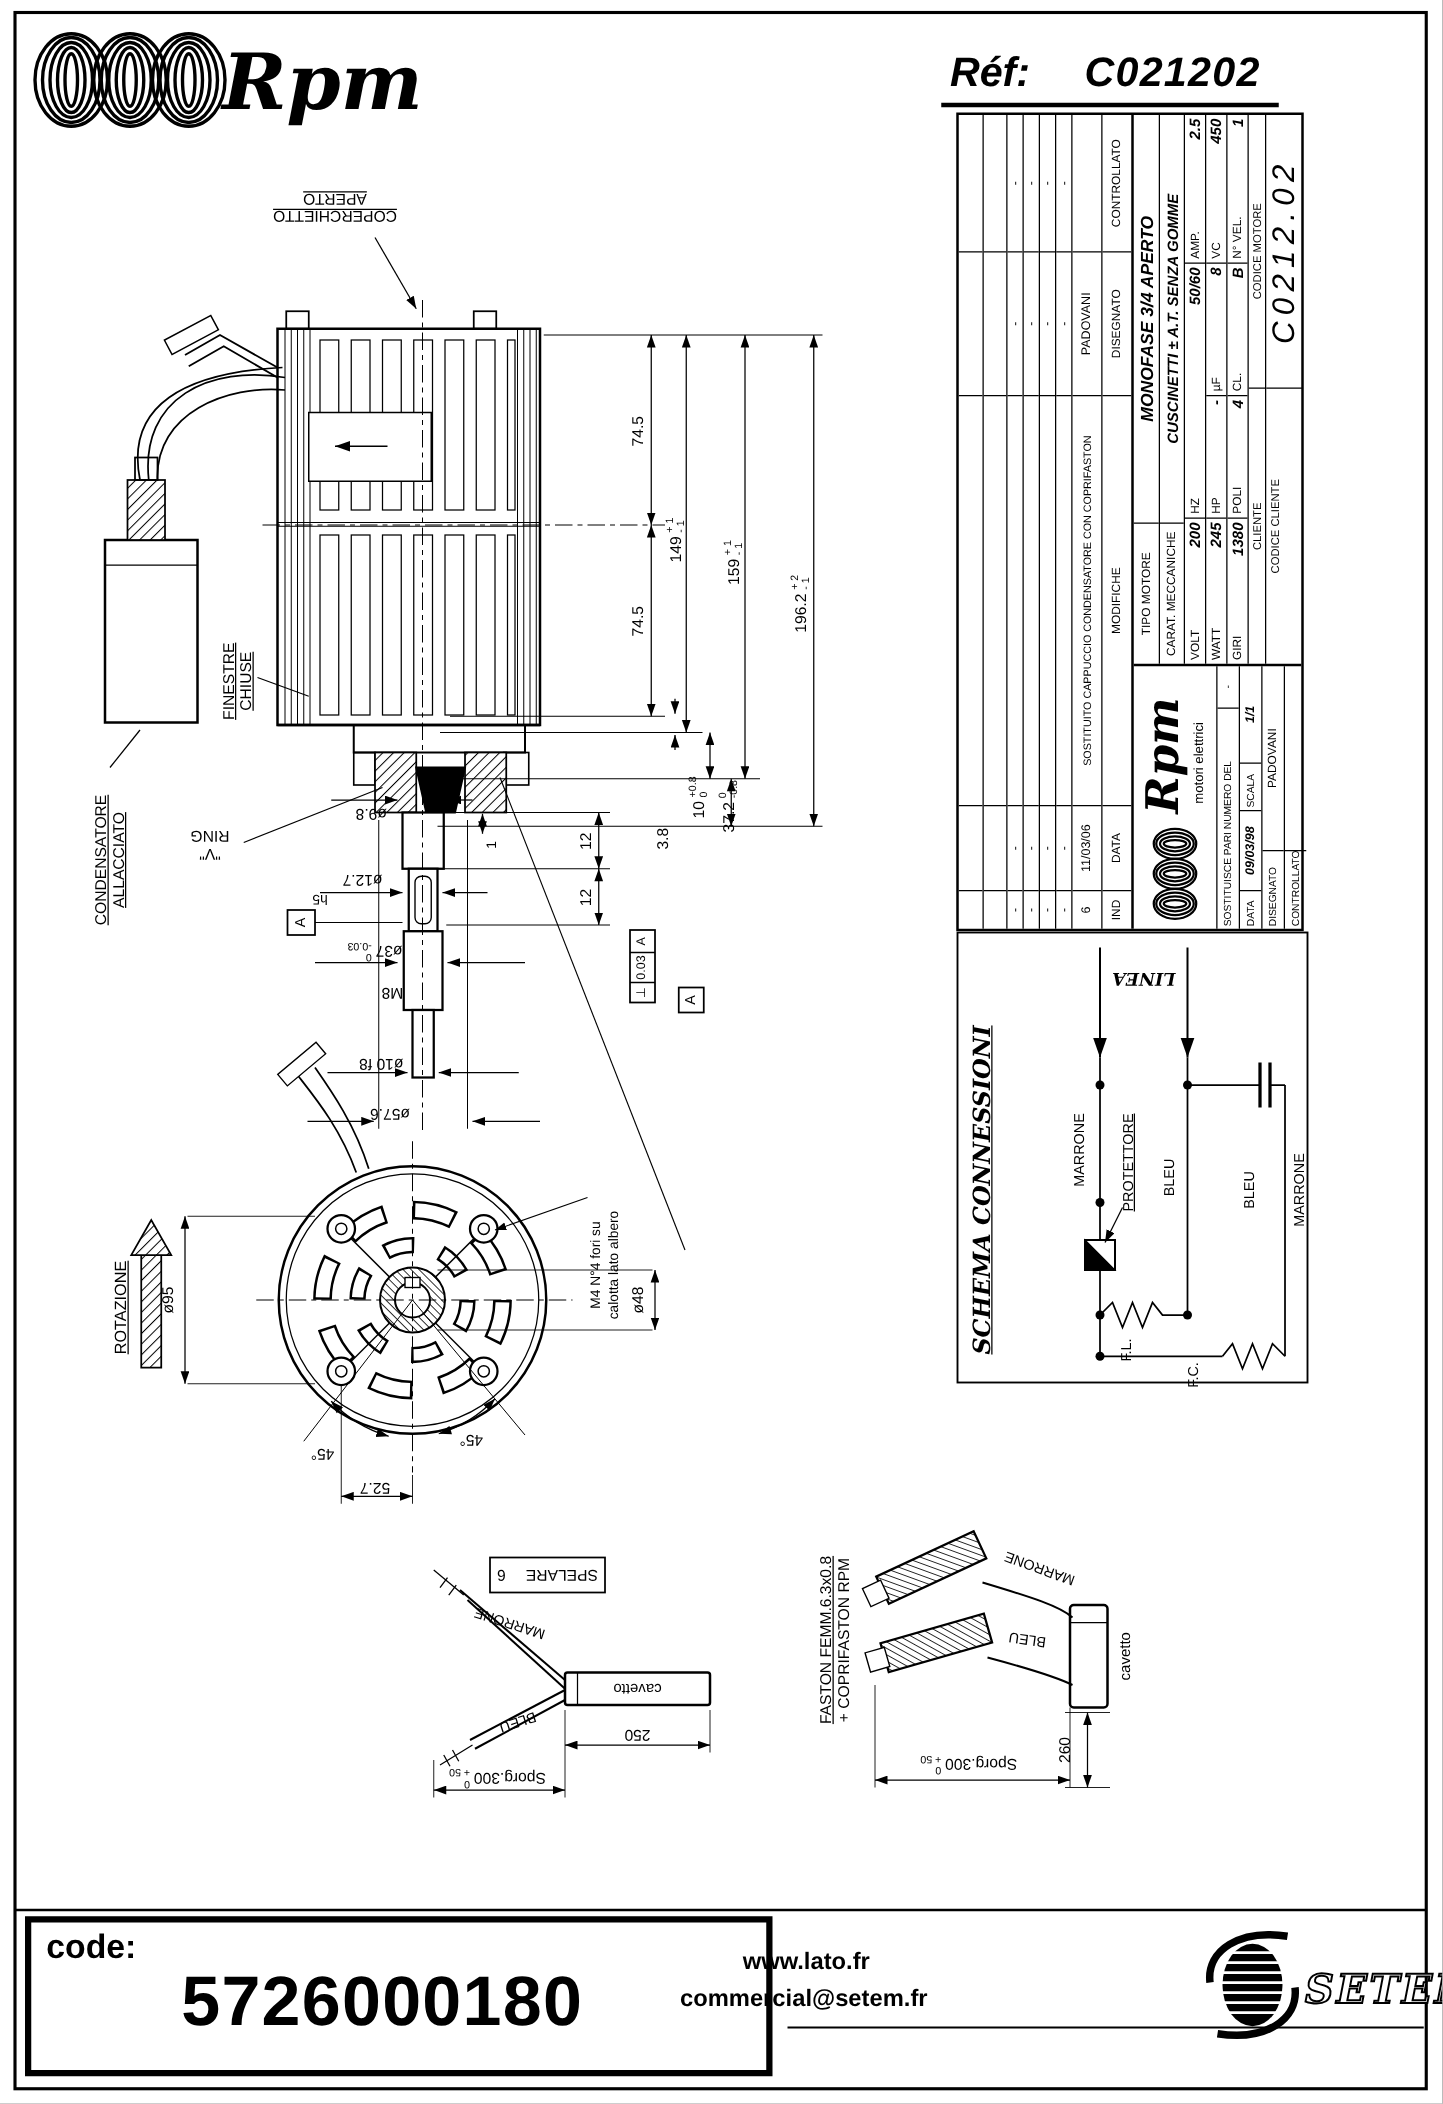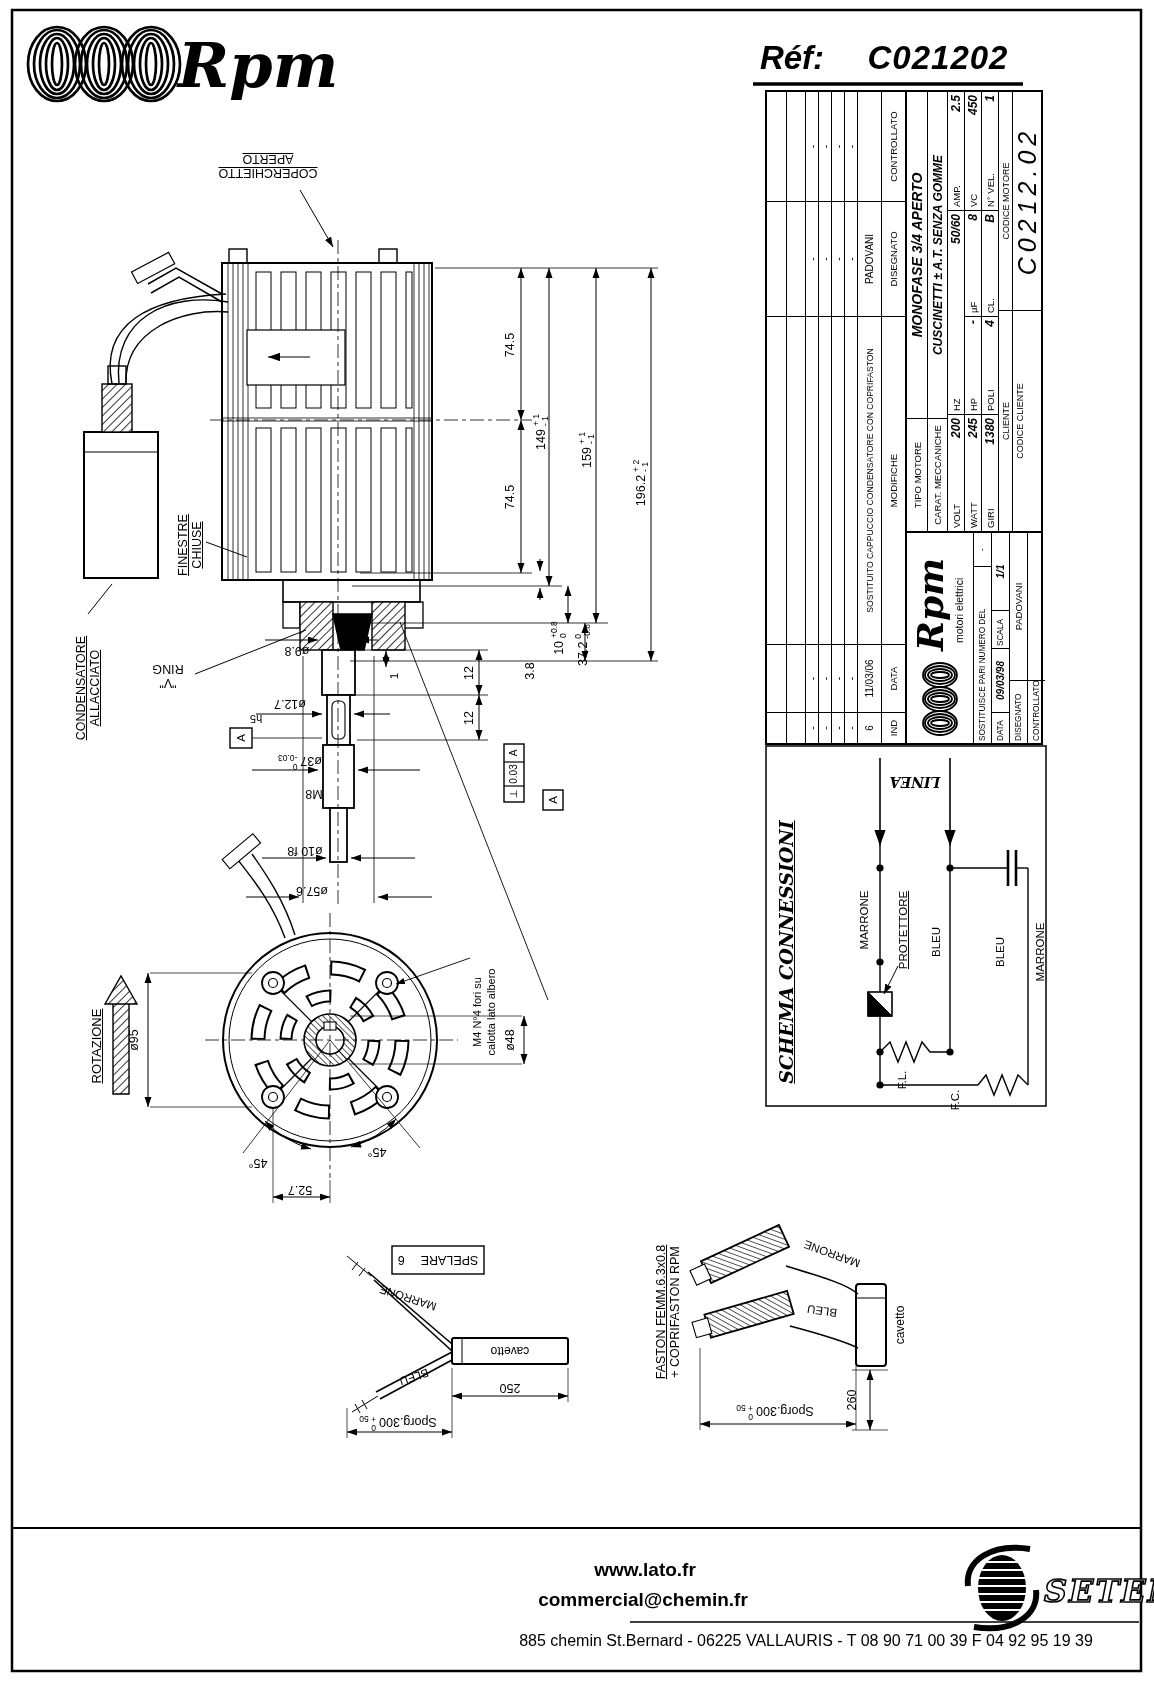--- a/index.html
+++ b/index.html
@@ -592,17 +592,20 @@
 <div class="lbl r90 ctr" style="left:668px;top:1312px;font-size:12.5px;">
       <div class="ul">FASTON FEMM.6.3x0.8</div>
       <div>+ COPRIFASTON RPM</div>
     </div>
 <div class="lbl" style="left:832px;top:1254px;font-size:11.5px;transform:translate(-50%,-50%) rotate(200deg);">MARRONE</div>
 <div class="lbl" style="left:822px;top:1311px;font-size:11.5px;transform:translate(-50%,-50%) rotate(188deg);">BLEU</div>
 <div class="lbl r90" style="left:900px;top:1325px;font-size:12px;">cavetto</div>
 <div class="lbl r90 dim" style="left:852px;top:1400px;">260</div>
 <div class="lbl r180 dim" style="left:775px;top:1412px;"><span>Sporg.300</span><span class="tol"><span>0</span><span>+ 50</span></span></div>
 
+<div style="position:absolute;left:20px;top:1533px;width:598px;height:128px;border:5px solid #000;box-sizing:border-box;">
+  <div style="position:absolute;left:12px;top:4px;font-size:27px;font-weight:bold;">code:</div>
+  <div style="position:absolute;left:120px;top:30px;font-size:56px;font-weight:bold;letter-spacing:1px;">5726000180</div>
+</div>
 <div class="lbl" style="left:645px;top:1570px;font-size:19px;font-weight:bold;">www.lato.fr</div>
-<div class="lbl" style="left:643px;top:1600px;font-size:19px;font-weight:bold;">commercial@chemin.fr</div>
-<div class="lbl" style="left:806px;top:1641px;font-size:16px;">885 chemin St.Bernard  -  06225 VALLAURIS  -  T 08 90 71 00 39   F 04 92 95 19 39</div>
+<div class="lbl" style="left:643px;top:1600px;font-size:19px;font-weight:bold;">commercial@setem.fr</div>
 
 </div>
 
 </body></html>

